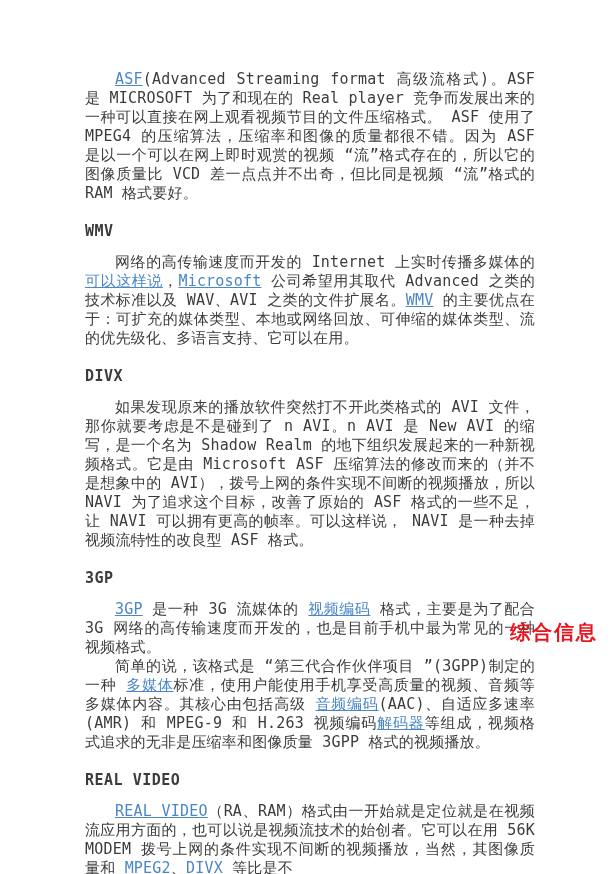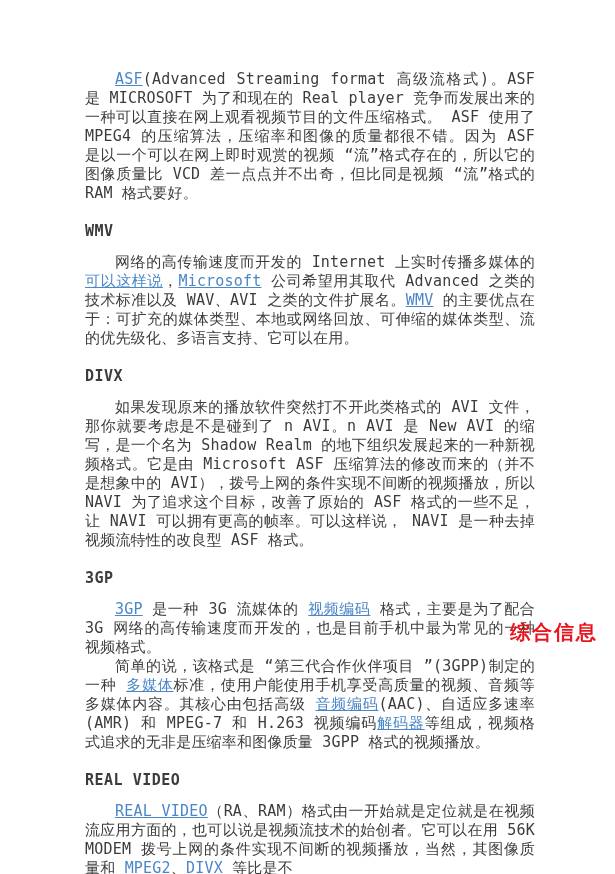--- a/index.html
+++ b/index.html
@@ -75,21 +75,21 @@
         <h2>WMV</h2>
         <p><span>网络的高传输速度而开发的 Internet 上实时传播多媒体的 </span><a class="inline-link">可以这样说</a><span>，</span><a class="inline-link">Microsoft</a><span> 公司希望用其取代 Advanced 之类的技术标准以及 WAV、AVI 之类的文件扩展名。</span><a class="inline-link">WMV</a><span> 的主要优点在于：可扩充的媒体类型、本地或网络回放、可伸缩的媒体类型、流的优先级化、多语言支持、它可以在用。</span></p>
       </section>
       <section>
         <h2>DIVX</h2>
         <p><span>如果发现原来的播放软件突然打不开此类格式的 AVI 文件，那你就要考虑是不是碰到了 n AVI。n AVI 是 New AVI 的缩写，是一个名为 Shadow Realm 的地下组织发展起来的一种新视频格式。它是由 Microsoft ASF 压缩算法的修改而来的（并不是想象中的 AVI），拨号上网的条件实现不间断的视频播放，所以 NAVI 为了追求这个目标，改善了原始的 ASF 格式的一些不足，让 NAVI 可以拥有更高的帧率。可以这样说， NAVI 是一种去掉视频流特性的改良型 ASF 格式。</span></p>
       </section>
       <section>
         <h2>3GP</h2>
         <p><a class="inline-link">3GP</a><span> 是一种 3G 流媒体的 </span><a class="inline-link">视频编码</a><span> 格式，主要是为了配合 3G 网络的高传输速度而开发的，也是目前手机中最为常见的一种视频格式。</span></p>
-        <p><span>简单的说，该格式是 “第三代合作伙伴项目 ”(3GPP)制定的一种 </span><a class="inline-link">多媒体</a><span>标准，使用户能使用手机享受高质量的视频、音频等多媒体内容。其核心由包括高级 </span><a class="inline-link">音频编码</a><span>(AAC)、自适应多速率 (AMR) 和 MPEG-7 和 H.263 视频编码</span><a class="inline-link">解码器</a><span>等组成，视频格式追求的无非是压缩率和图像质量 3GPP 格式的视频播放。</span></p>
+        <p><span>简单的说，该格式是 “第三代合作伙伴项目 ”(3GPP)制定的一种 </span><a class="inline-link">多媒体</a><span>标准，使用户能使用手机享受高质量的视频、音频等多媒体内容。其核心由包括高级 </span><a class="inline-link">音频编码</a><span>(AAC)、自适应多速率 (AMR) 和 MPEG-9 和 H.263 视频编码</span><a class="inline-link">解码器</a><span>等组成，视频格式追求的无非是压缩率和图像质量 3GPP 格式的视频播放。</span></p>
       </section>
       <section>
         <h2>REAL VIDEO</h2>
         <p><a class="inline-link">REAL VIDEO</a><span>（RA、RAM）格式由一开始就是定位就是在视频流应用方面的，也可以说是视频流技术的始创者。它可以在用 56K MODEM 拨号上网的条件实现不间断的视频播放，当然，其图像质量和 </span><a class="inline-link">MPEG2</a><span>、</span><a class="inline-link">DIVX</a><span> 等比是不</span></p>
       </section>
     </main>
   <a class="footer-tag">综合信息</a>
 </div>
 
 </body></html>

